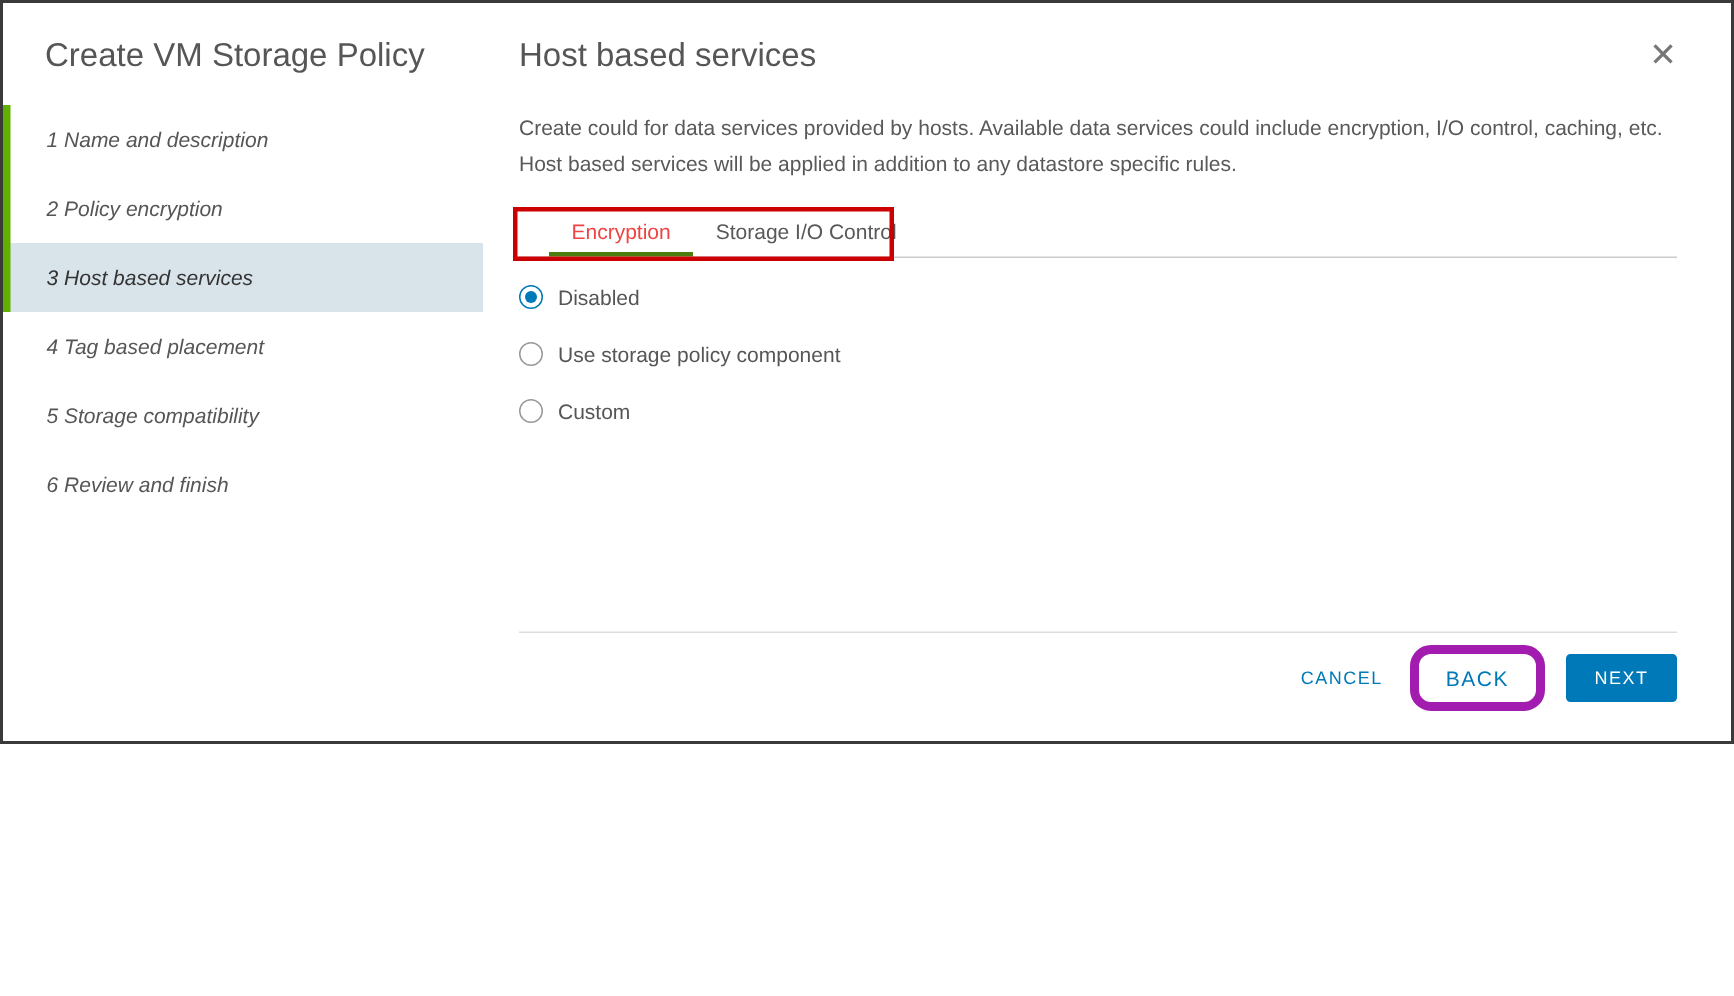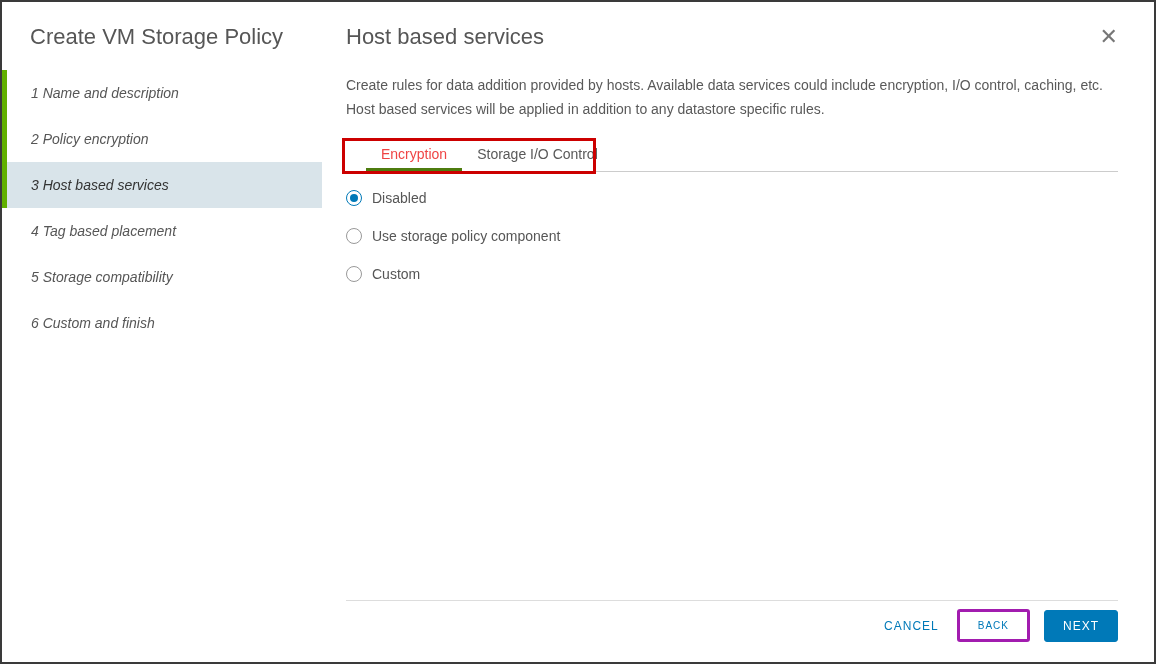--- a/index.html
+++ b/index.html
@@ -1,17 +1,17 @@
 <!DOCTYPE html>
 <html><head>
   <meta charset="utf-8">
   <style>
     * { box-sizing: border-box; margin: 0; padding: 0; }
     body { font-family: -apple-system, BlinkMacSystemFont, "Segoe UI", Arial, sans-serif; background: #fff; color: #333; }
-    .dialog-frame { width: 1156px; height: 664px; border: 2px solid #3a3a3a; background: #fff; display: flex; flex-direction: column; overflow: hidden; }
+    .dialog-frame { width: 1156px; height: 496px; border: 2px solid #3a3a3a; background: #fff; display: flex; flex-direction: column; overflow: hidden; }
     .dialog-body { flex: 1; display: flex; min-height: 0; }
 
     
     .sidebar { width: 320px; background: #fff; padding-top: 22px; }
     .sidebar-title { font-size: 22px; font-weight: 400; color: #565656; padding: 0 28px 20px 28px; }
     .step-list { list-style: none; }
     .step-item { border-left: 5px solid transparent; padding: 0; font-style: italic; }
     .step-link { display: block; padding: 15px 24px; font-size: 14px; color: #565656; cursor: pointer; }
     .step-item.completed { border-left-color: #61b000; }
     .step-item.active { border-left-color: #61b000; background: #d9e4ea; }
@@ -37,21 +37,21 @@
     .radio:checked { border-color: #0079b8; }
     .radio:checked::after { content: ""; position: absolute; width: 8px; height: 8px; background: #0079b8; border-radius: 50%; top: 3px; left: 3px; }
     .opt-label { font-size: 14px; color: #565656; cursor: pointer; }
     .select-wrap { margin-left: 24px; flex: 0 0 auto; }
     .fake-select { width: 296px; display: flex; align-items: center; justify-content: space-between; border-bottom: 1px solid #999; padding: 4px 2px; font-size: 13px; color: #aaa; cursor: pointer; }
     .chev { font-size: 10px; color: #777; }
 
     
     .footer { margin-top: auto; padding-top: 8px; border-top: 1px solid #ddd; display: flex; justify-content: flex-end; gap: 14px; align-items: center; }
     .btn-text { background: none; border: none; color: #0079b8; font-size: 12px; letter-spacing: 1px; cursor: pointer; padding: 8px 4px; }
-    .btn-outline { background: #fff; border: 3px solid #a21caf; color: #0079b8; font-size: 10px; letter-spacing: 1px; cursor: pointer; padding: 8px 18px; border-radius: 3px; }
+    .btn-outline { background: #fff; border: 6px solid #a21caf; color: #0079b8; font-size: 14px; letter-spacing: 1px; cursor: pointer; padding: 8px 18px; border-radius: 14px; }
     .btn-primary { background: #0079b8; border: 1px solid #0079b8; color: #fff; font-size: 12px; letter-spacing: 1px; cursor: pointer; padding: 8px 18px; border-radius: 3px; }
   </style>
 </head>
 <body>
 
 <div class="dialog-frame">
   <div class="dialog-body">
 
     <aside class="sidebar">
       <div class="sidebar-title">Create VM Storage Policy</div>
@@ -65,34 +65,34 @@
         <li class="step-item active">
           <span class="step-link"><span>3</span>&nbsp;<span>Host based services</span></span>
         </li>
         <li class="step-item">
           <span class="step-link"><span>4</span>&nbsp;<span>Tag based placement</span></span>
         </li>
         <li class="step-item">
           <span class="step-link"><span>5</span>&nbsp;<span>Storage compatibility</span></span>
         </li>
         <li class="step-item">
-          <span class="step-link"><span>6</span>&nbsp;<span>Custom and finish</span></span>
+          <span class="step-link"><span>6</span>&nbsp;<span>Review and finish</span></span>
         </li>
       </ul>
     </aside>
 
     <section class="main">
       <div class="main-header">
         <h2 class="main-title">Host based services</h2>
         <button class="close-btn">
           <span>✕</span>
         </button>
       </div>
 
-      <p class="main-desc">Create rules for data addition provided by hosts. Available data services could include encryption, I/O control, caching, etc. Host based services will be applied in addition to any datastore specific rules.</p>
+      <p class="main-desc">Create could for data services provided by hosts. Available data services could include encryption, I/O control, caching, etc. Host based services will be applied in addition to any datastore specific rules.</p>
 
       <div class="tab-bar">
         <div class="tab active">Encryption</div>
         <div class="tab">Storage I/O Control</div>
         <div class="tab-highlight"></div>
       </div>
 
       <div class="options">
         <div class="opt-row">
           <input type="radio" name="enc" class="radio" checked="" style="">

